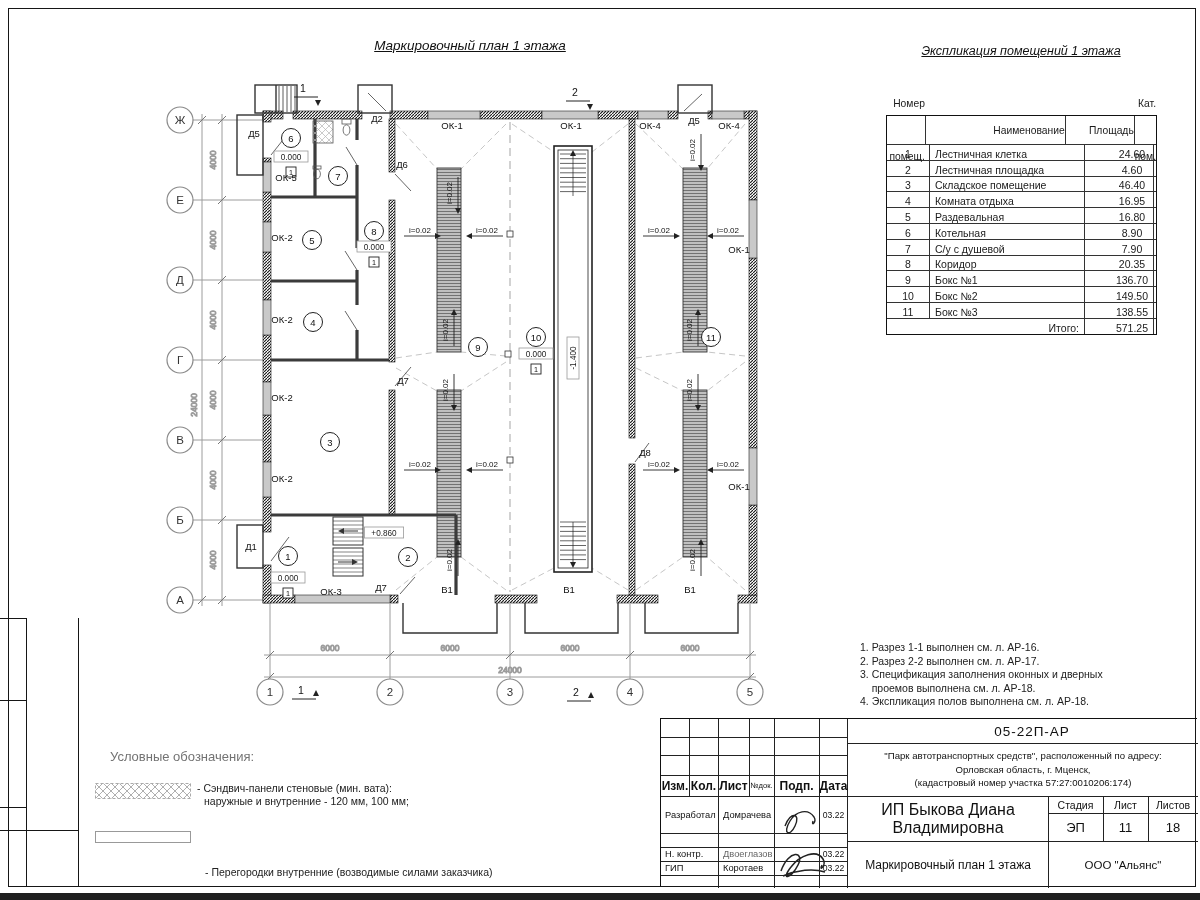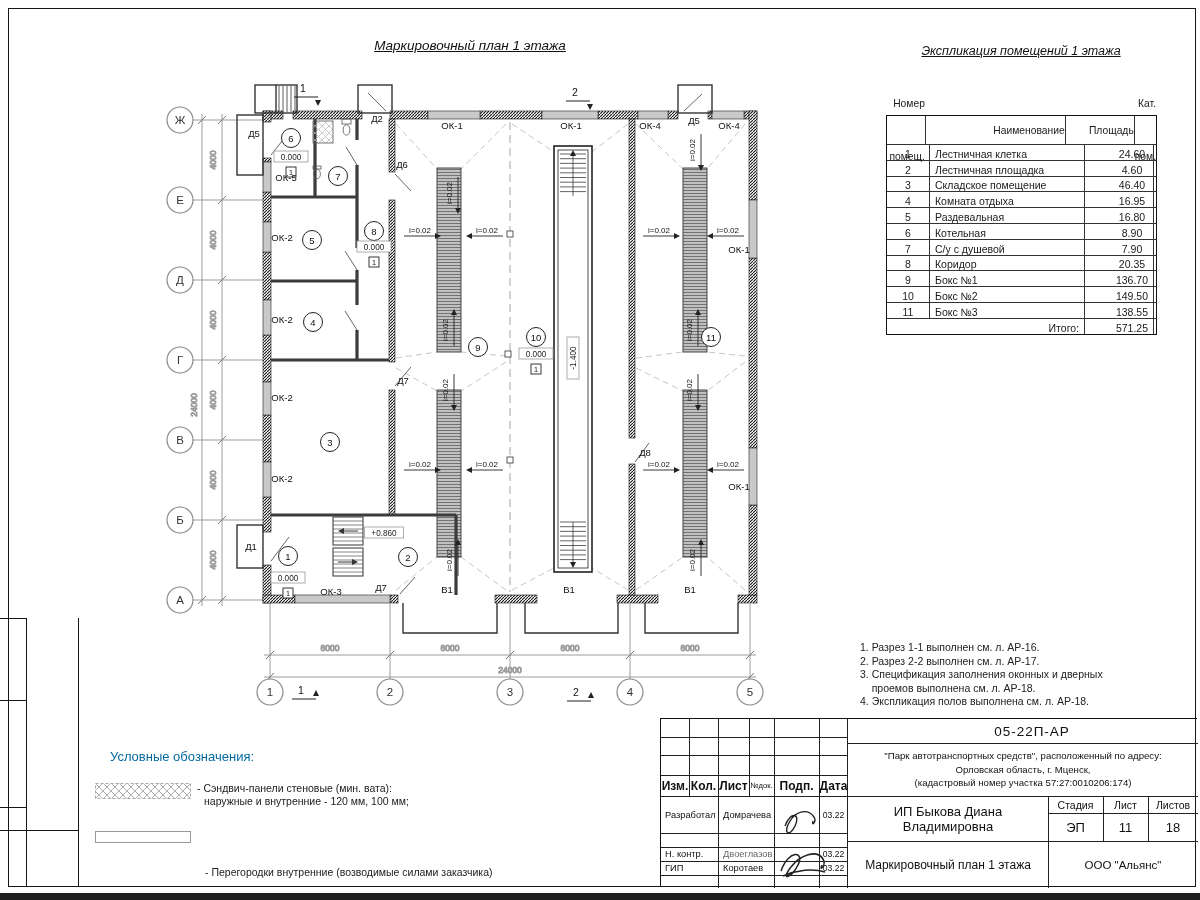--- a/index.html
+++ b/index.html
@@ -18,31 +18,31 @@
   .rt-c{box-sizing:border-box;border-right:1px solid #333;display:flex;align-items:flex-end;justify-content:center;text-align:center;gap:42px;}
   .rt-c:last-child{border-right:none;}
   .c1{width:43px;}.c2{width:155px;}.c3{width:43px;margin-left:26px;}.c4{width:28px;flex:1;}
   .rt-head .rt-c{flex-direction:column;line-height:11px;font-size:10.3px;}
   .rt-row{height:14.8px;}
   .rt-row .c2{justify-content:flex-start;padding-left:5px;}
   .rt-total .c12{width:198px;justify-content:flex-end;padding-right:5px;}
   
   .notes{position:absolute;left:860px;top:641px;font-size:10.5px;line-height:13.6px;white-space:pre;color:#222;}
   
-  .legend-title{position:absolute;left:110px;top:749px;font-size:13px;color:#0369a1;}
+  .legend-title{position:absolute;left:110px;top:749px;font-size:13px;color:#737373;}
   .lg-item{position:absolute;font-size:10.5px;line-height:13px;color:#222;}
   .lg-sw{position:absolute;}
   
   .tb{position:absolute;left:660px;top:718px;width:537px;height:169px;border-left:1.7px solid #111;border-top:1.7px solid #111;box-sizing:border-box;font-size:10px;}
   .tb .cell{position:absolute;display:flex;align-items:center;justify-content:center;text-align:center;color:#111;}
   .tb .lv{position:absolute;background:#222;width:1px;}
   .tb .lh{position:absolute;background:#222;height:1px;}
   .docnum{font-size:13.5px;letter-spacing:1px;}
   .proj{font-size:9.6px;line-height:13.5px;}
-  .client{font-size:13px;}
+  .client{font-size:16px;}
   .drawing{font-size:12px;}
   .company{font-size:11.5px;}
   .stage-h{font-size:10.5px;}
   .stage-v{font-size:13px;}
   .role{font-size:9.3px;justify-content:flex-start !important;padding-left:3px;text-align:left;}
   .date{font-size:8.6px;}
   .tb-colhead{font-size:12px;font-weight:bold;}
   .nd{font-size:7.6px;}
 </style>
 </head>

